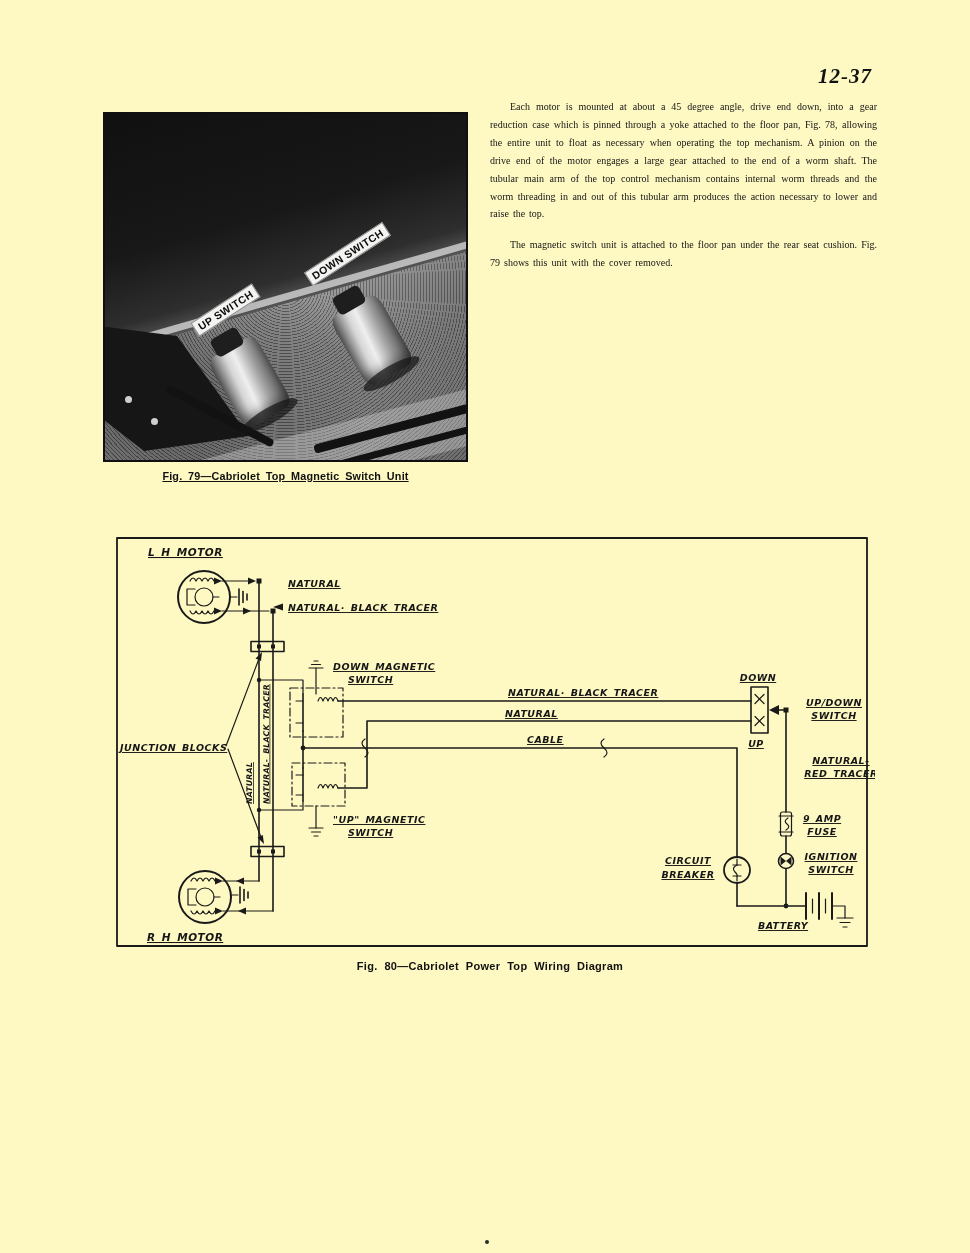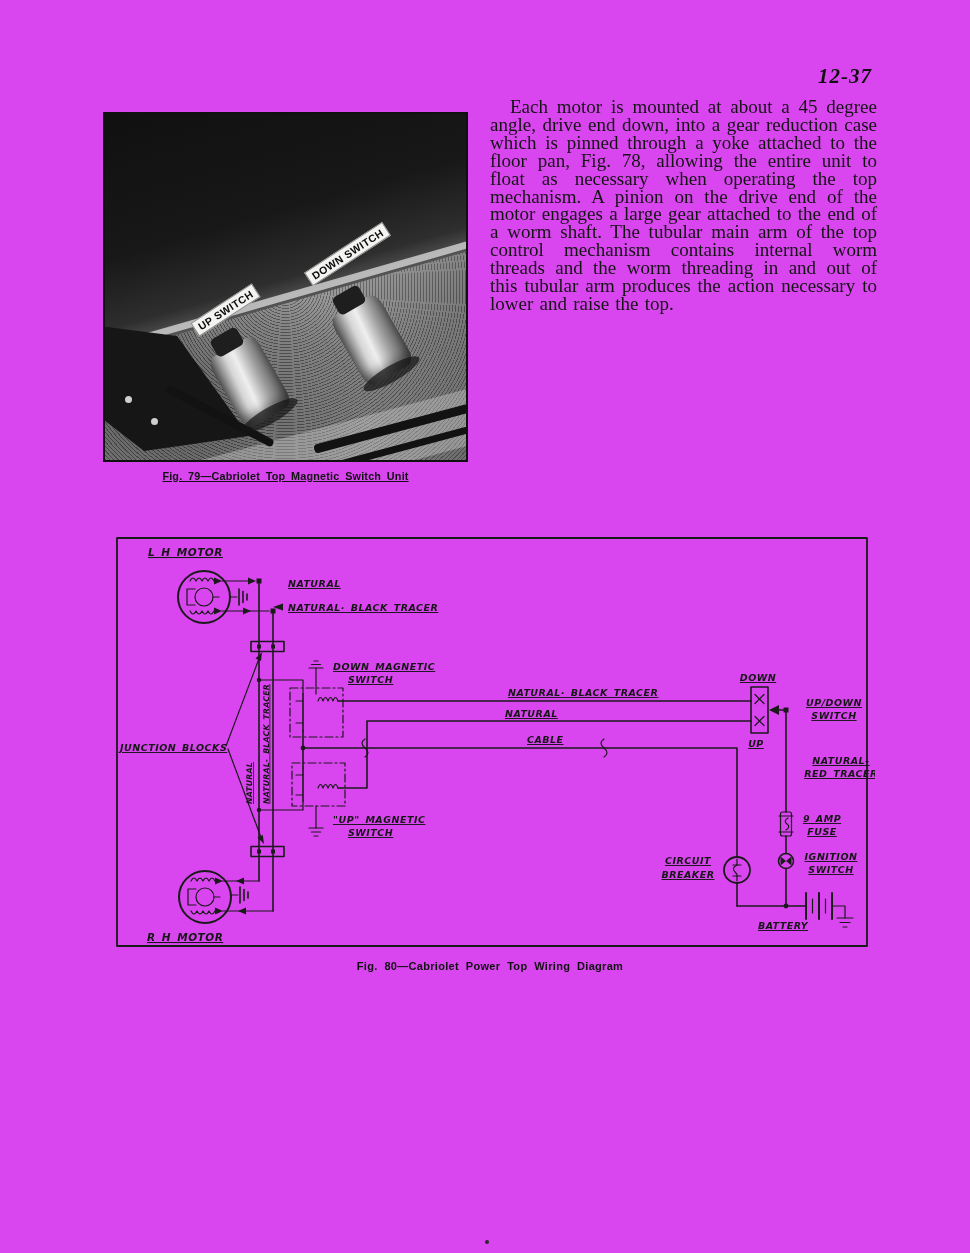--- a/index.html
+++ b/index.html
@@ -1,26 +1,26 @@
 <!DOCTYPE html>
 <html><head>
 <meta charset="utf-8">
 <style>
   html,body{margin:0;padding:0;background:#e8e8e4;}
-  .page{position:relative;width:970px;height:1253px;background:#d946ef;margin:0 auto;
+  .page{position:relative;width:970px;height:1253px;background:#fef9c3;margin:0 auto;
         font-family:"Liberation Serif",serif;color:#1b1b1b;overflow:hidden;}
 
   
   .page-number{position:absolute;left:818px;top:64px;width:120px;
       font:italic 700 21px "Liberation Serif",serif;letter-spacing:1px;color:#111;}
 
   
   .text-col{position:absolute;left:490px;top:98px;width:387px;}
   .text-col p{margin:0 0 13px 0;text-align:justify;text-indent:20px;
-      font-size:19px;line-height:17.9px;word-spacing:1.5px;color:#141414;}
+      font-size:10px;line-height:17.9px;word-spacing:1.5px;color:#141414;}
 
   
   .photo{position:absolute;left:103px;top:112px;width:361px;height:346px;
       border:2px solid #101010;background:
         radial-gradient(circle at 70% 20%, rgba(255,255,255,.25), transparent 45%),
         radial-gradient(circle at 15% 85%, rgba(0,0,0,.45), transparent 50%),
         repeating-radial-gradient(circle, rgba(35,35,35,.5) 0 .7px, transparent .9px 3px),
         linear-gradient(115deg,#8f8f8f 0%,#a8a8a8 40%,#848484 70%,#6f6f6f 100%);
       overflow:hidden;}
   .plate{position:absolute;left:-60px;top:-122px;width:505px;height:302px;background:
@@ -82,20 +82,21 @@
     <div class="rod" style="left:55px;top:298px;width:120px;height:8px;transform:rotate(28deg);"></div>
     <div class="sol" style="left:118px;top:228px;"></div>
     <div class="sol" style="left:240px;top:186px;"></div>
     <div class="photo-label" style="left:84px;top:188px;">UP SWITCH</div>
     <div class="photo-label" style="left:196px;top:132px;">DOWN SWITCH</div>
   </div>
   <div class="photo-caption">Fig. 79—Cabriolet Top Magnetic Switch Unit</div>
 
   <div class="text-col">
     <p>Each motor is mounted at about a 45 degree angle, drive end down, into a gear reduction case which is pinned through a yoke attached to the floor pan, Fig. 78, allowing the entire unit to float as necessary when operating the top mechanism. A pinion on the drive end of the motor engages a large gear attached to the end of a worm shaft. The tubular main arm of the top control mechanism contains internal worm threads and the worm threading in and out of this tubular arm produces the action necessary to lower and raise the top.</p>
+    <p>The magnetic switch unit is attached to the floor pan under the rear seat cushion. Fig. 79 shows this unit with the cover removed.</p>
   </div>
 
   <svg class="diagram" viewBox="105 515 770 448">
     <defs>
       <g id="motor-sym">
         <circle cx="0" cy="0" r="26" class="w w2"></circle>
         <circle cx="0" cy="0" r="9" class="w thin"></circle>
         <path class="w thin" d="M-9,-8 H-17 V8 H-9"></path>
         <line class="w thin" x1="9" y1="0" x2="15" y2="0"></line>
         <path class="w thin" d="M-14,-16 q3,-6 6,0 q3,-6 6,0 q3,-6 6,0 q3,-6 6,0"></path>

